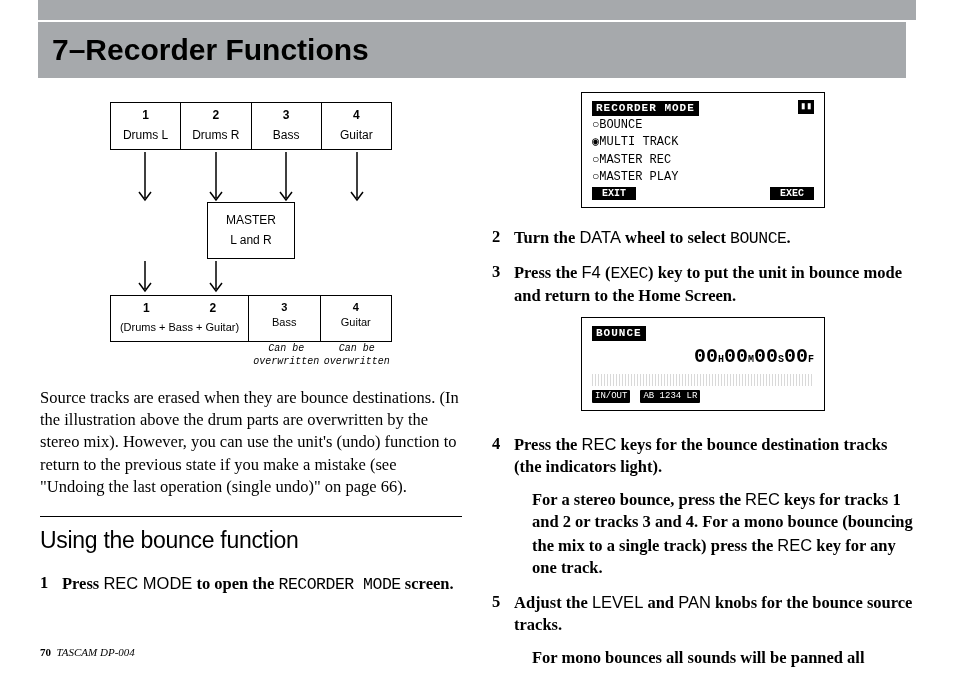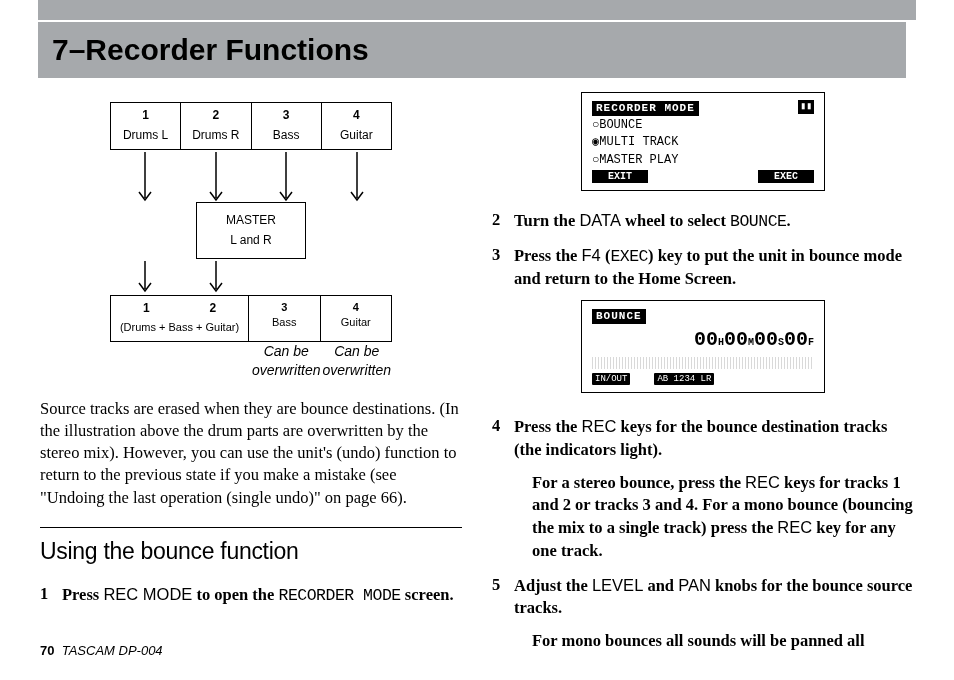--- a/index.html
+++ b/index.html
@@ -60,21 +60,21 @@
   }
   .diagram-top > div:last-child { border-right: none; }
   .diagram-top .num { font-weight: bold; display: block; margin-bottom: 4px; }
   .arrows1 {
     display: flex;
     margin: 0 70px;
   }
   .arrows1 > div { flex: 1; display: flex; justify-content: center; }
   .arrow-svg { width: 18px; height: 58px; }
   .master-box {
-    width: 110px;
+    width: 88px;
     margin: -6px auto 0 auto;
     border: 1.5px solid #000;
     font-family: Arial, sans-serif;
     font-size: 12px;
     text-align: center;
     padding: 8px 4px;
     line-height: 1.6;
   }
   .arrows2 {
     display: flex;
@@ -102,22 +102,22 @@
     text-align: center;
     font-size: 11px;
     padding: 4px 2px 3px 2px;
     position: relative;
   }
   .diagram-bot .sm:last-child { border-right: none; }
   .diagram-bot .num { font-weight: bold; }
   .diagram-bot .nums { font-weight: bold; font-size: 12px; display:flex; justify-content: space-around; margin-bottom: 4px;}
   .canbe {
     font-style: italic;
-    font-family: Liberation Sans, sans-serif;
-    font-size: 14px;
+    font-family: Liberation Mono, monospace;
+    font-size: 10px;
     text-align: center;
     margin: 0 70px;
     display: flex;
   }
   .canbe > div { flex: 1; }
   .para1 { margin-top: 18px; }
   .hr { border: none; border-top: 1px solid #000; margin: 18px 0 8px 0; }
   .subhead {
     font-family: Arial, Helvetica, sans-serif;
     font-weight: 400;
@@ -155,21 +155,21 @@
   }
   .lcd-batt {
     float: right;
     background: #000;
     color: #fff;
     padding: 0 2px;
     font-size: 10px;
   }
   .lcd-row { margin-top: 1px; }
   .lcd-foot { display: flex; justify-content: space-between; margin-top: 2px; }
-  .lcd-foot span { background: #000; color: #fff; padding: 0 16px; font-size: 10px; font-weight: bold; }
+  .lcd-foot span { background: #000; color: #fff; padding: 0 10px; font-size: 10px; font-weight: bold; }
   .lcd2 {
     width: 244px;
     margin: 10px auto 22px auto;
     border: 1.5px solid #000;
     padding: 7px 10px;
     font-family: 'Courier New', monospace;
     font-size: 12px;
     background: #fff;
   }
   .lcd2-time {
@@ -179,29 +179,29 @@
     text-align: right;
     margin: 2px 0;
   }
   .lcd2-time small { font-size: 10px; vertical-align: baseline; }
   .lcd2-bars {
     height: 12px;
     background: repeating-linear-gradient(to right, #000 0 1px, transparent 1px 3px);
     margin: 4px 0;
     opacity: 0.15;
   }
-  .lcd2-foot { display: flex; gap: 24px; font-size: 9px; align-items: center;}
+  .lcd2-foot { display: flex; gap: 10px; font-size: 9px; align-items: center;}
   .lcd2-foot .pill { background:#000; color:#fff; padding: 0 3px; border-radius: 1px;}
   .indent { margin-left: 40px; margin-bottom: 12px; font-weight: bold; }
   .footer {
     position: absolute;
     left: 40px;
     bottom: 22px;
-    font-family: Liberation Sans, sans-serif;
-    font-size: 13px;
+    font-family: Liberation Serif, serif;
+    font-size: 11px;
     font-style: italic;
   }
   .footer .pn { font-weight: bold; font-style: normal; }
 </style>
 </head>
 <body>
 
 <div class="top-bar"></div>
 <div class="title-bar">
   <h1>7–Recorder Functions</h1>
@@ -286,20 +286,21 @@
       </div>
     </div>
   </div>
 
   <div class="col">
 
     <div class="lcd">
       <div><span class="lcd-title">RECORDER MODE</span><span class="lcd-batt">▮▮</span></div>
       <div class="lcd-row">○<span>BOUNCE</span></div>
       <div class="lcd-row">◉<span>MULTI TRACK</span></div>
+      <div class="lcd-row">○<span>MASTER REC</span></div>
       <div class="lcd-row">○<span>MASTER PLAY</span></div>
       <div class="lcd-foot">
         <span>EXIT</span>
         <span>EXEC</span>
       </div>
     </div>
 
     <div class="step">
       <div class="n">2</div>
       <div class="t">

